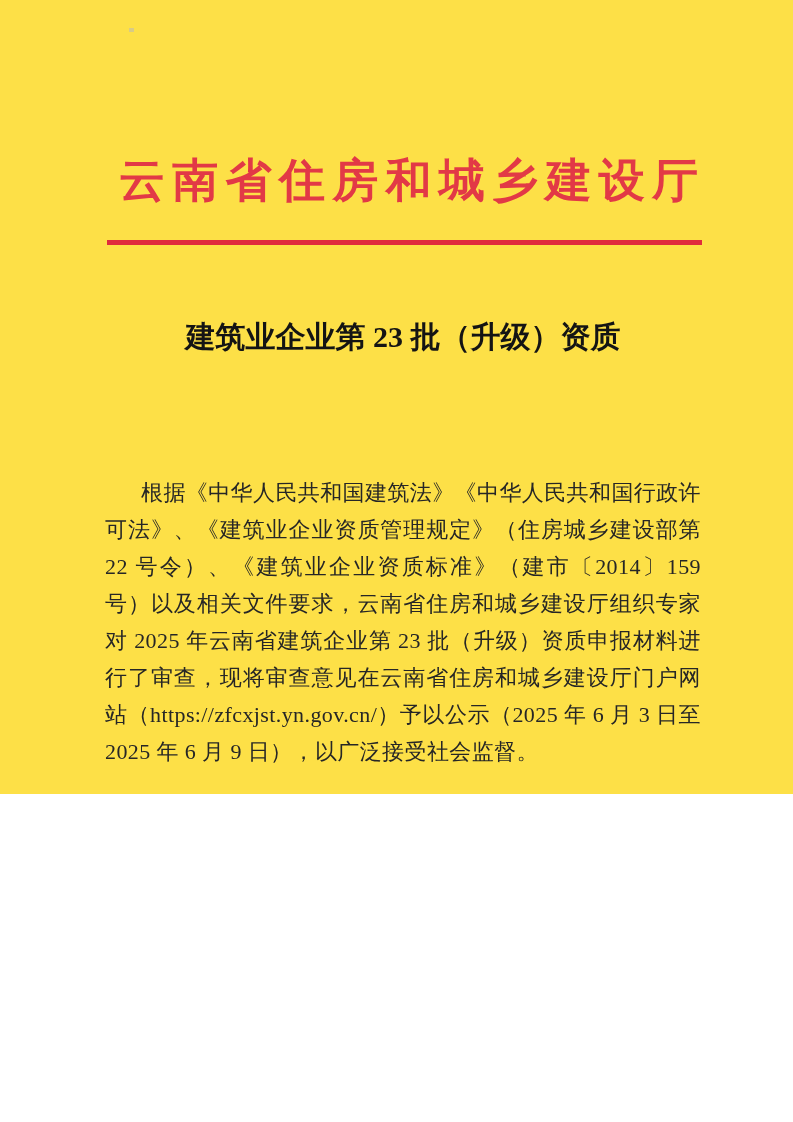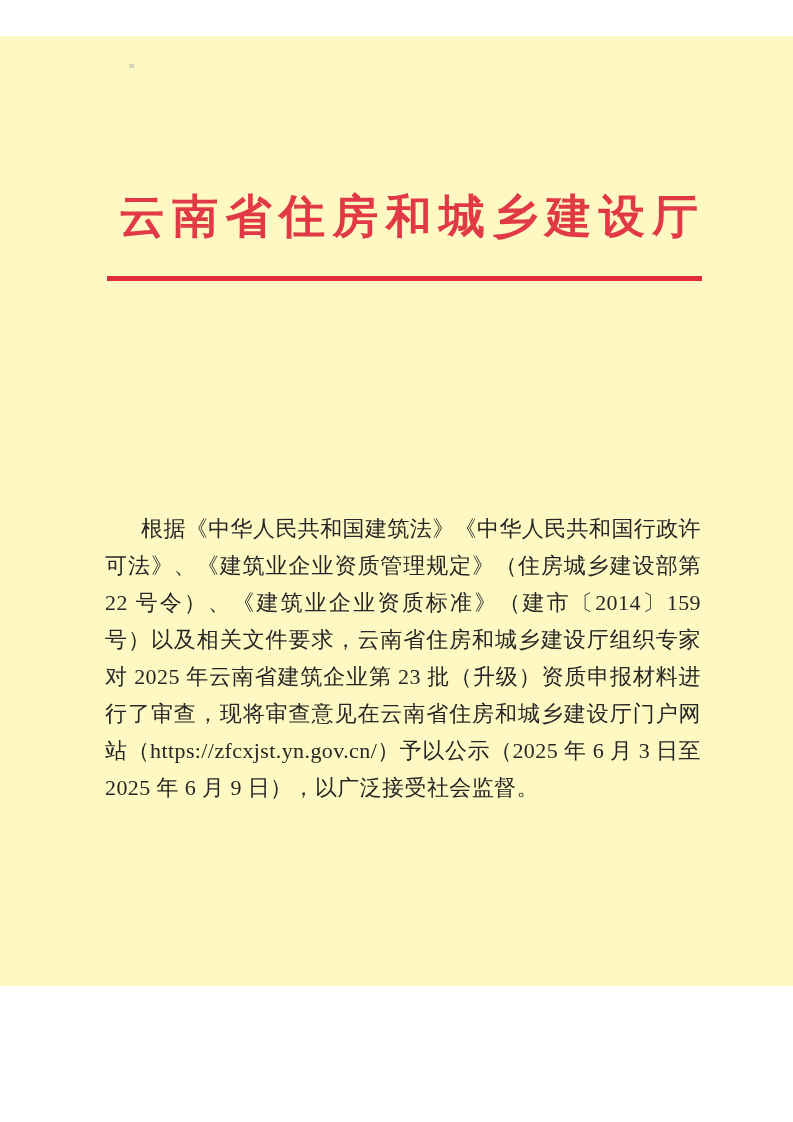--- a/index.html
+++ b/index.html
@@ -3,26 +3,25 @@
 <meta charset="utf-8">
 <style>
   html, body {
     margin: 0;
     padding: 0;
     background: #ffffff;
   }
   .page {
     position: relative;
     width: 793px;
-    height: 950px;
-    background: #fef9c3;
+    height: 794px;
+    background: #fde047;
     overflow: hidden;
     font-family: "Liberation Serif", "DejaVu Serif", serif;
     color: #2b2b2b;
-    margin-top: 36px;
   }
   .scan-speck {
     position: absolute;
     left: 129px;
     top: 28px;
     width: 5px;
     height: 4px;
     background: #b9b9b9;
     opacity: 0.55;
   }
@@ -92,20 +91,21 @@
 
 <div class="page">
 
   <div class="scan-speck"></div>
 
   <div class="letterhead">云南省住房和城乡建设厅</div>
 
   <div class="red-rule"></div>
 
   <div class="doc-title">
+    <div class="title-line">建筑业企业第 23 批（升级）资质</div>
   </div>
 
   <div class="doc-body">
     <p class="para">根据《中华人民共和国建筑法》《中华人民共和国行政许可法》、《建筑业企业资质管理规定》（住房城乡建设部第 22 号令）、《建筑业企业资质标准》（建市〔2014〕159 号）以及相关文件要求，云南省住房和城乡建设厅组织专家对 2025 年云南省建筑企业第 23 批（升级）资质申报材料进行了审查，现将审查意见在云南省住房和城乡建设厅门户网站（https://zfcxjst.yn.gov.cn/）予以公示（2025 年 6 月 3 日至 2025 年 6 月 9 日），以广泛接受社会监督。</p>
   </div>
 
   <div class="page-number">— 1 —</div>
 
 </div>
 

